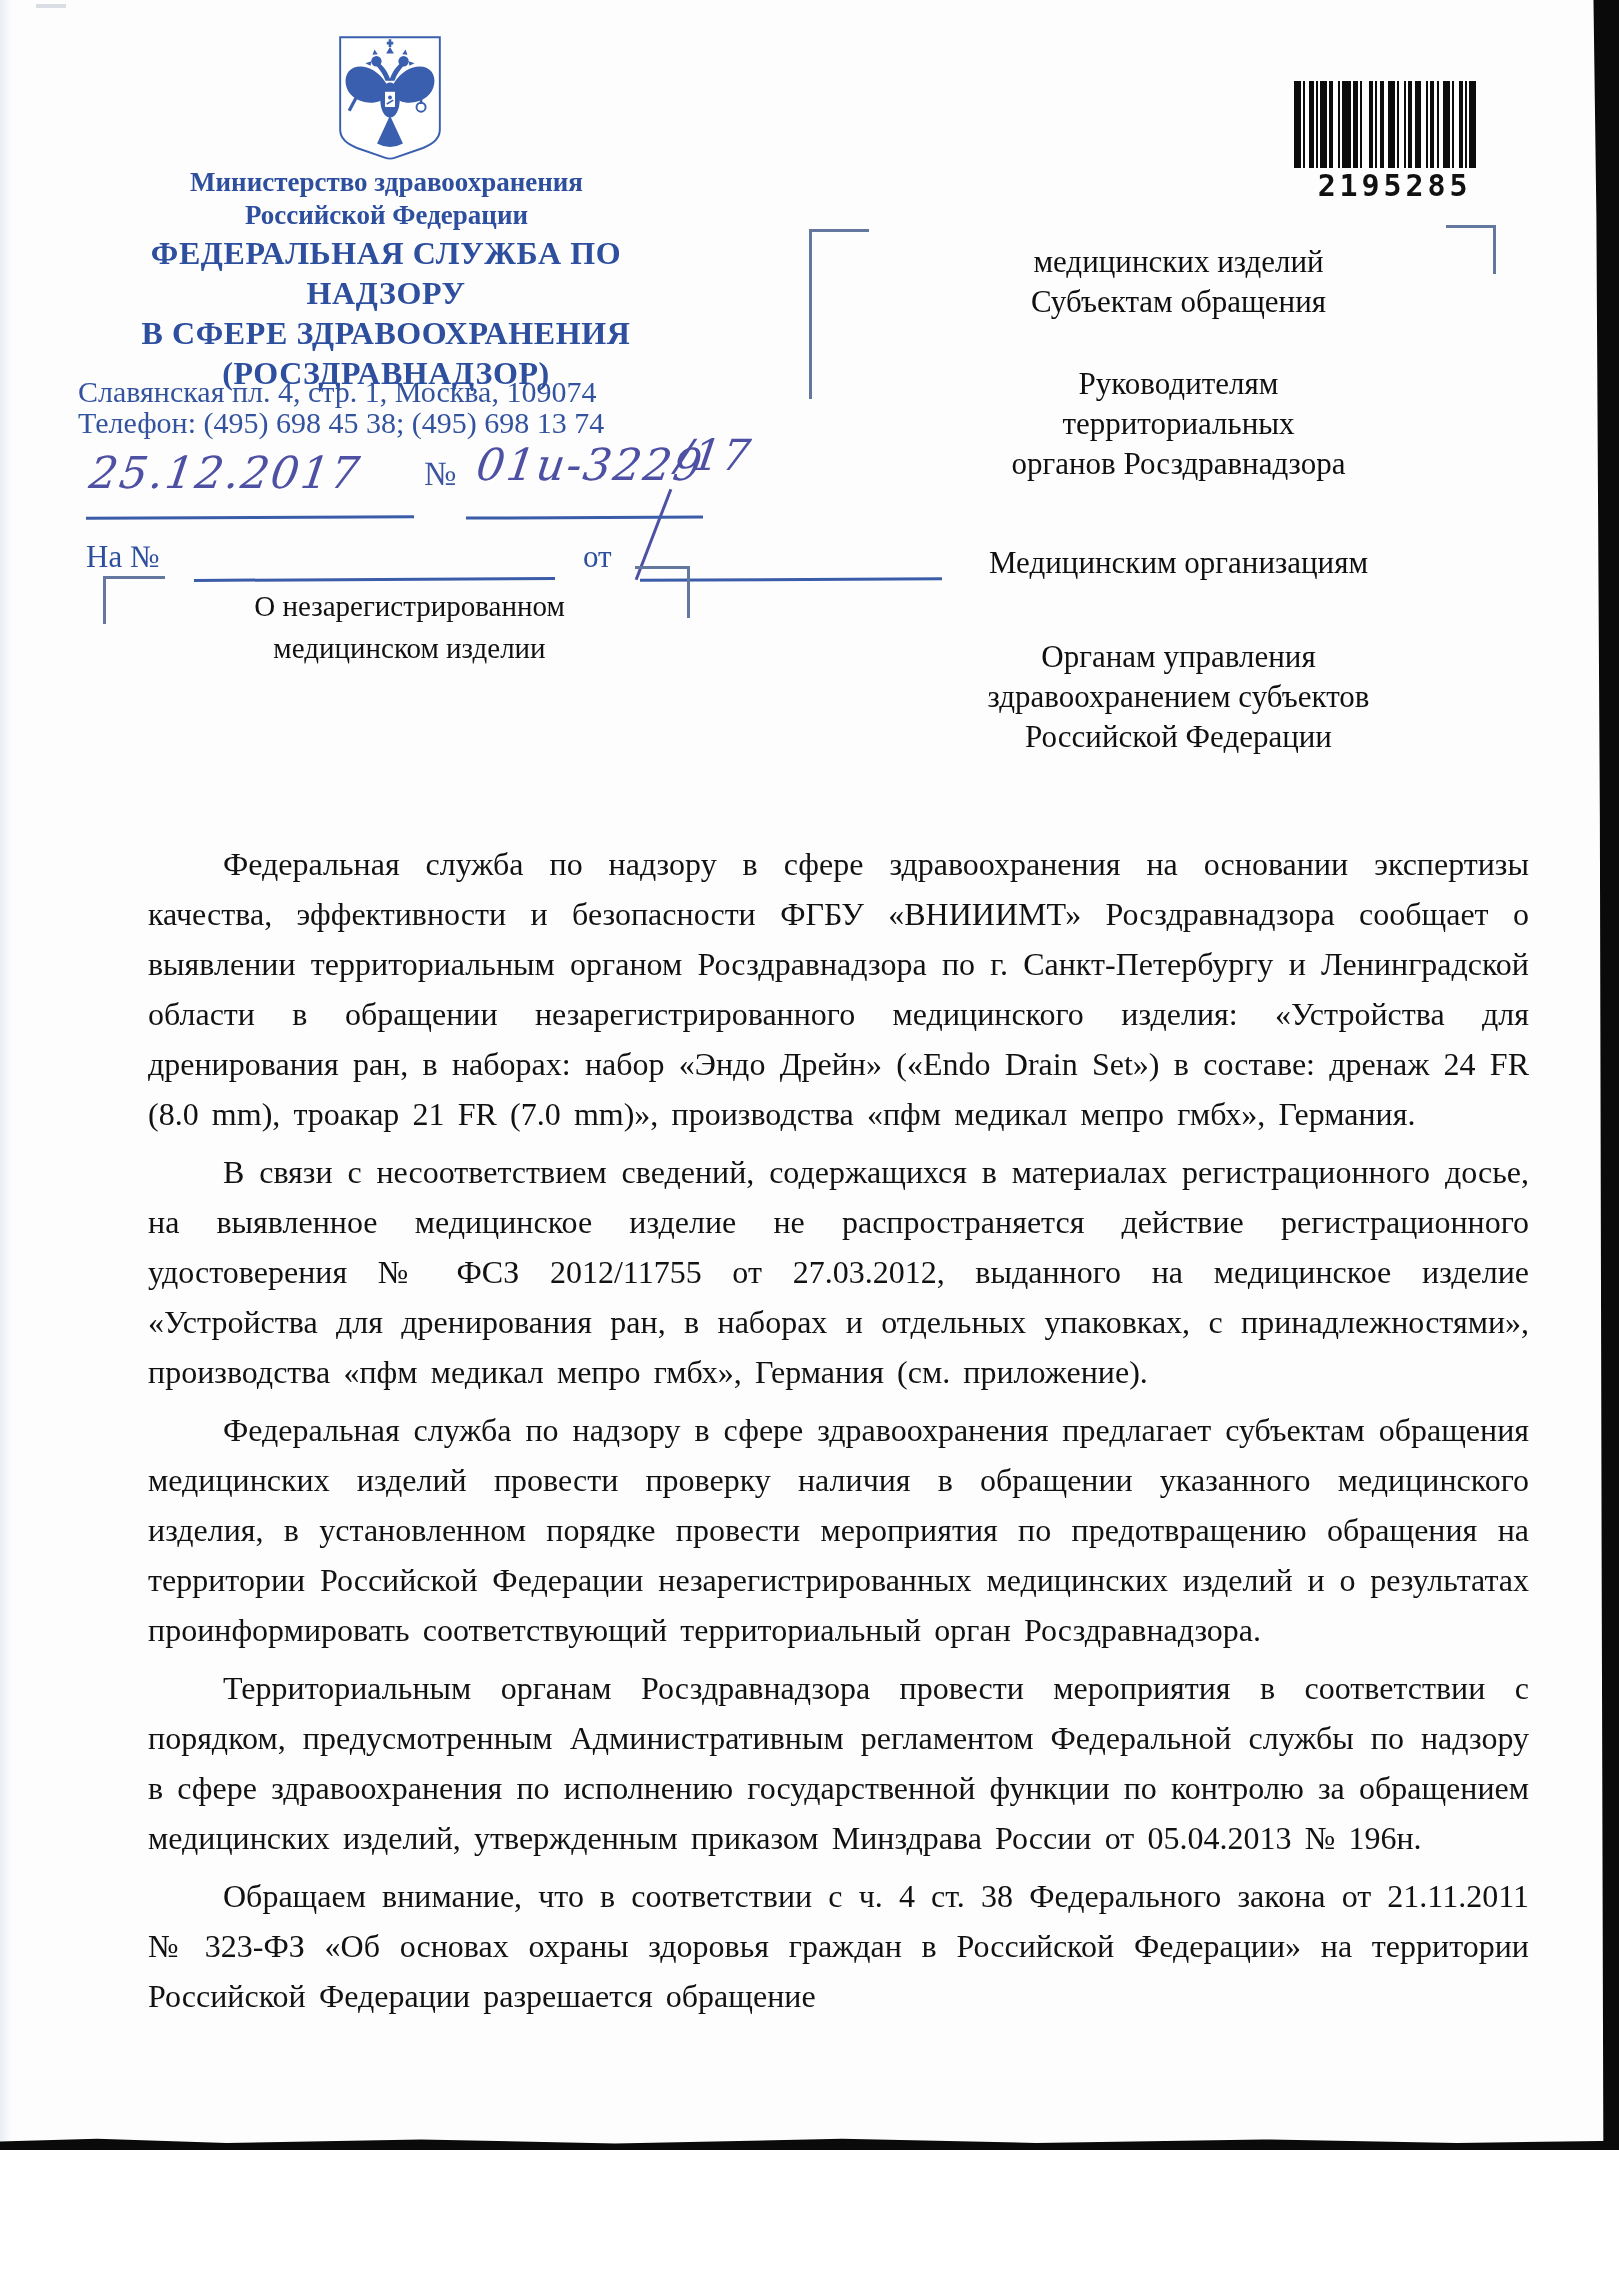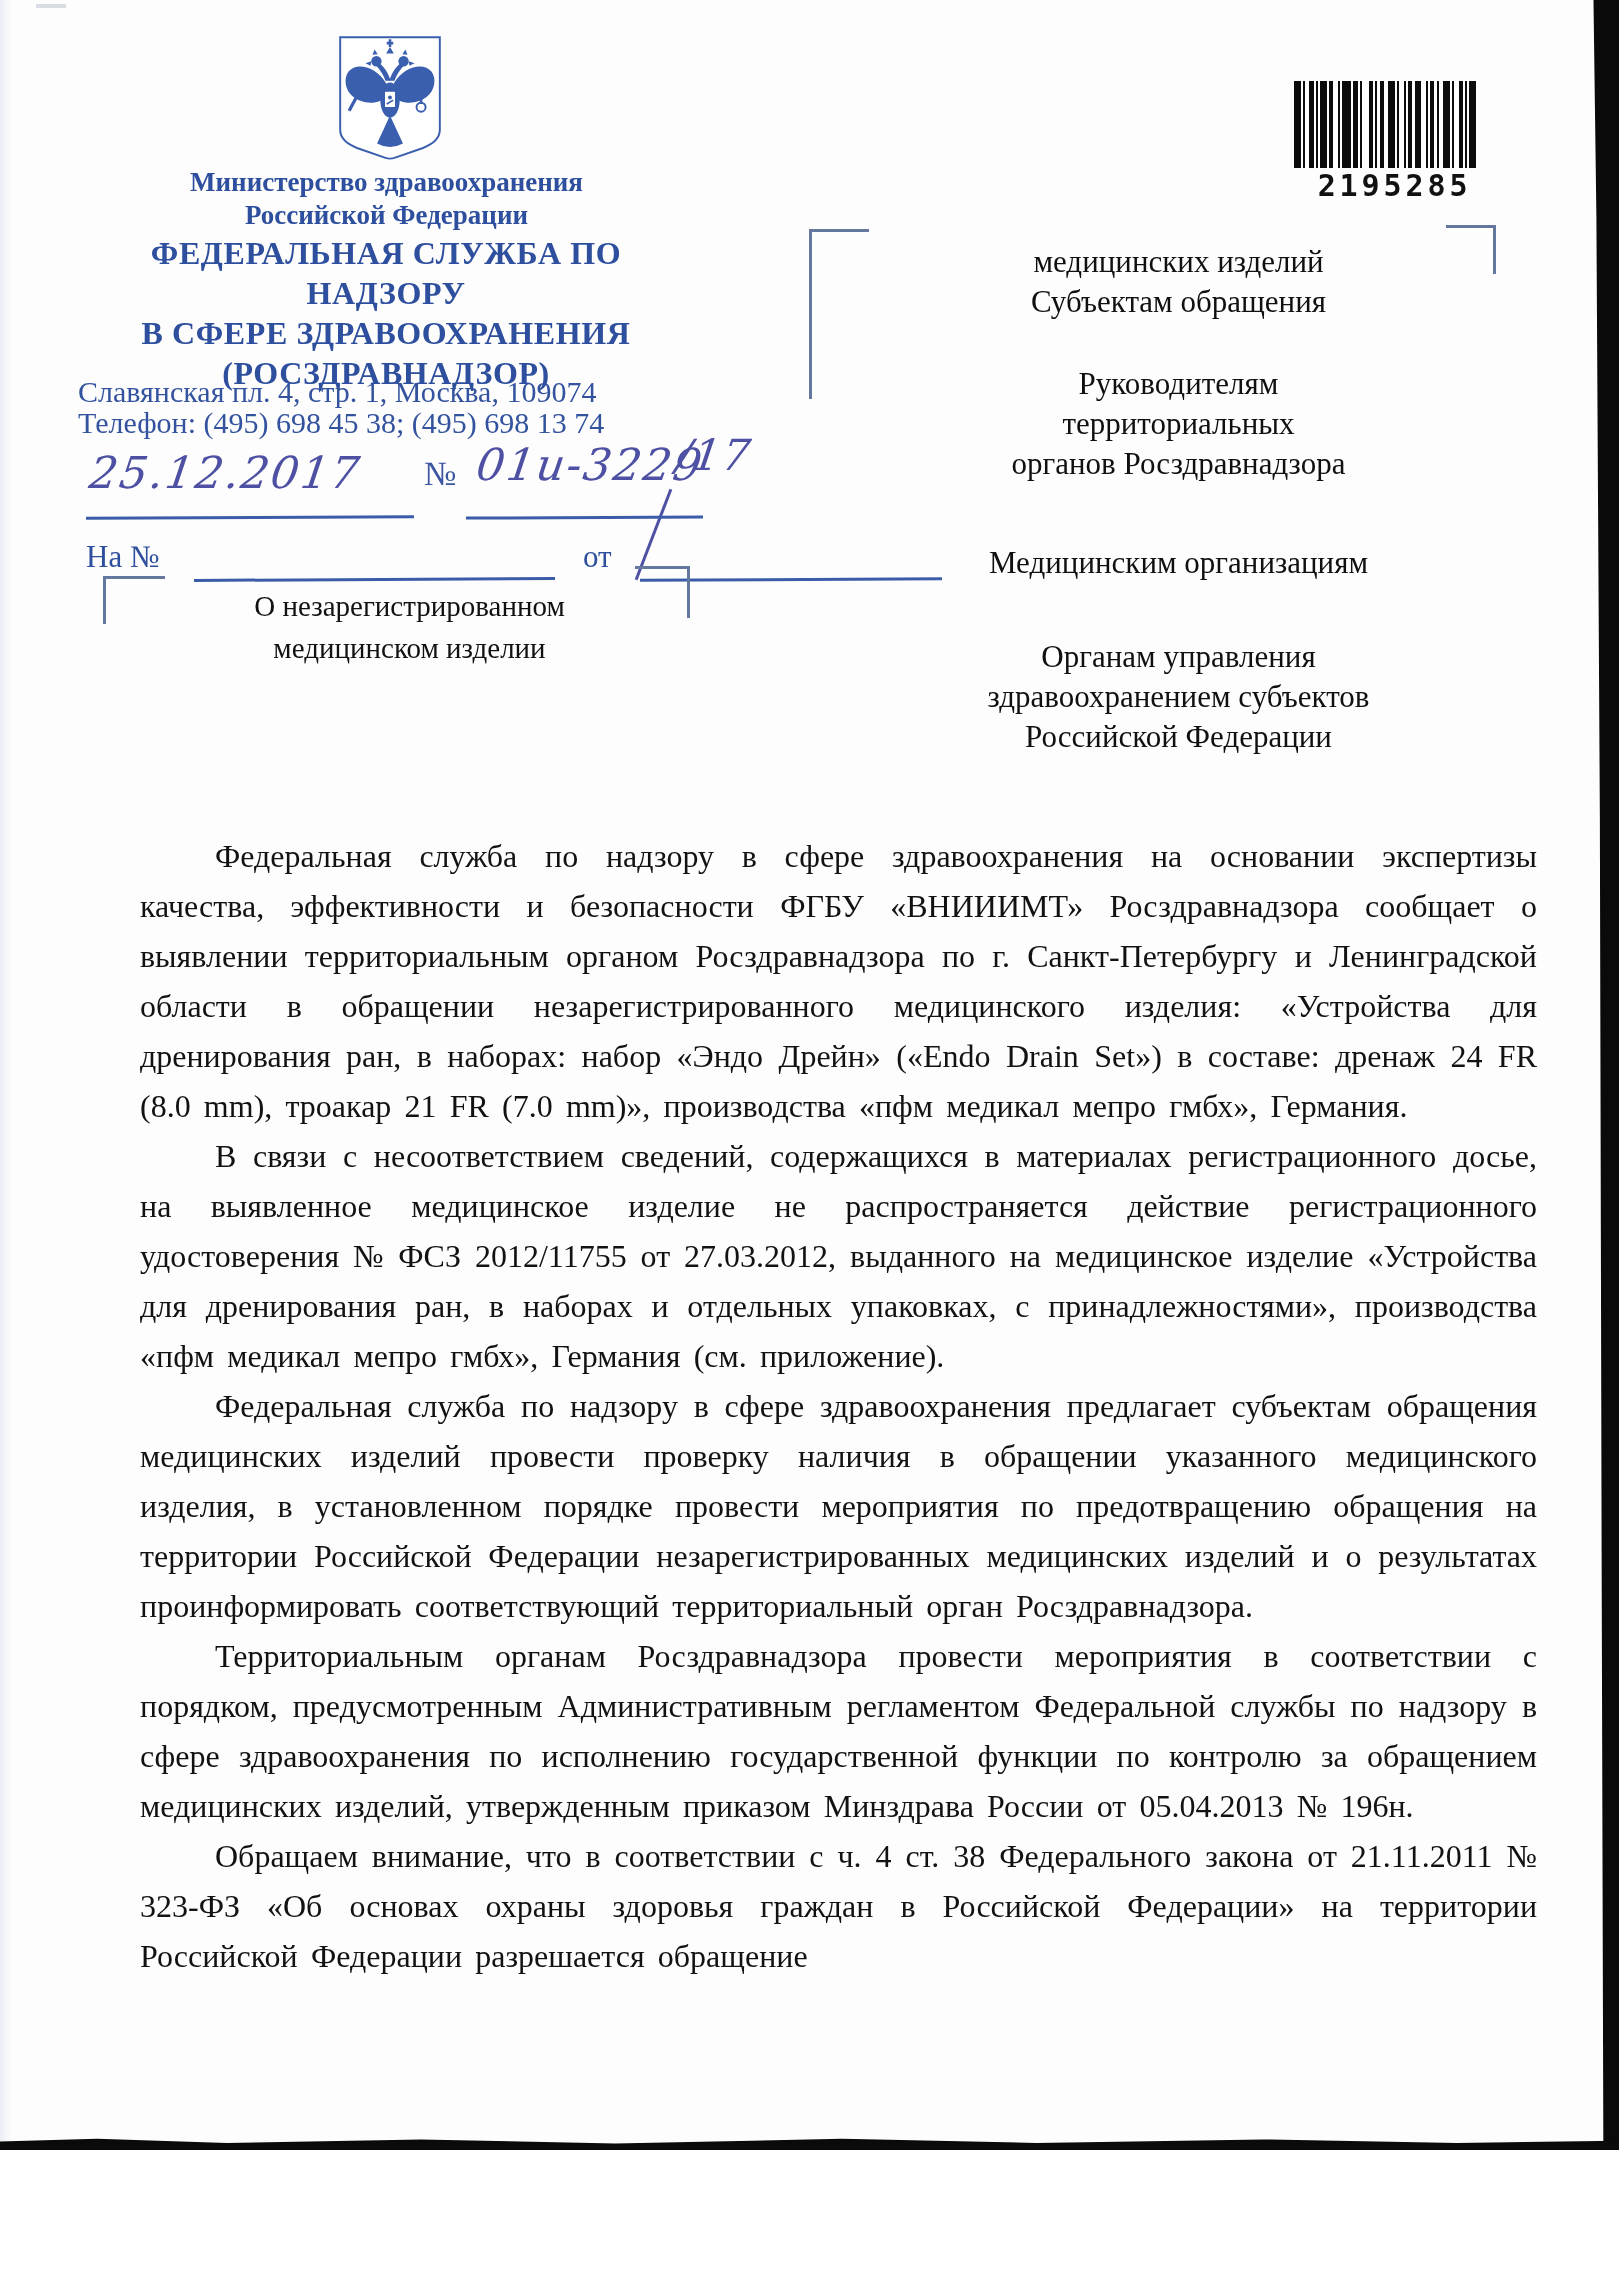--- a/index.html
+++ b/index.html
@@ -52,21 +52,21 @@
   
   .barcode{position:absolute;left:1294px;top:81px;width:201px;height:87px;display:flex;}
   .bc-bar{height:100%;background:#0c0c0c;flex:none;}
   .bc-space{height:100%;flex:none;}
   .bc-digits{position:absolute;left:1294px;top:168px;width:201px;text-align:center;
     font-family:"DejaVu Sans Mono",monospace;font-weight:bold;font-size:30px;
     letter-spacing:3.9px;color:#111;}
   
   .body-text{position:absolute;left:140px;top:831px;width:1397px;
     font-size:32px;line-height:50px;text-align:justify;color:#121212;word-spacing:5.2px;}
-  .body-text p{margin:0;text-indent:75px;}
+  .body-text p{margin:8px;text-indent:75px;}
 </style>
 </head>
 <body>
 
 <div class="page">
 
   <div class="left-tint"></div>
   <div class="corner-dash"></div>
 
   <svg class="emblem" width="110" height="127" viewBox="0 0 170 196">

